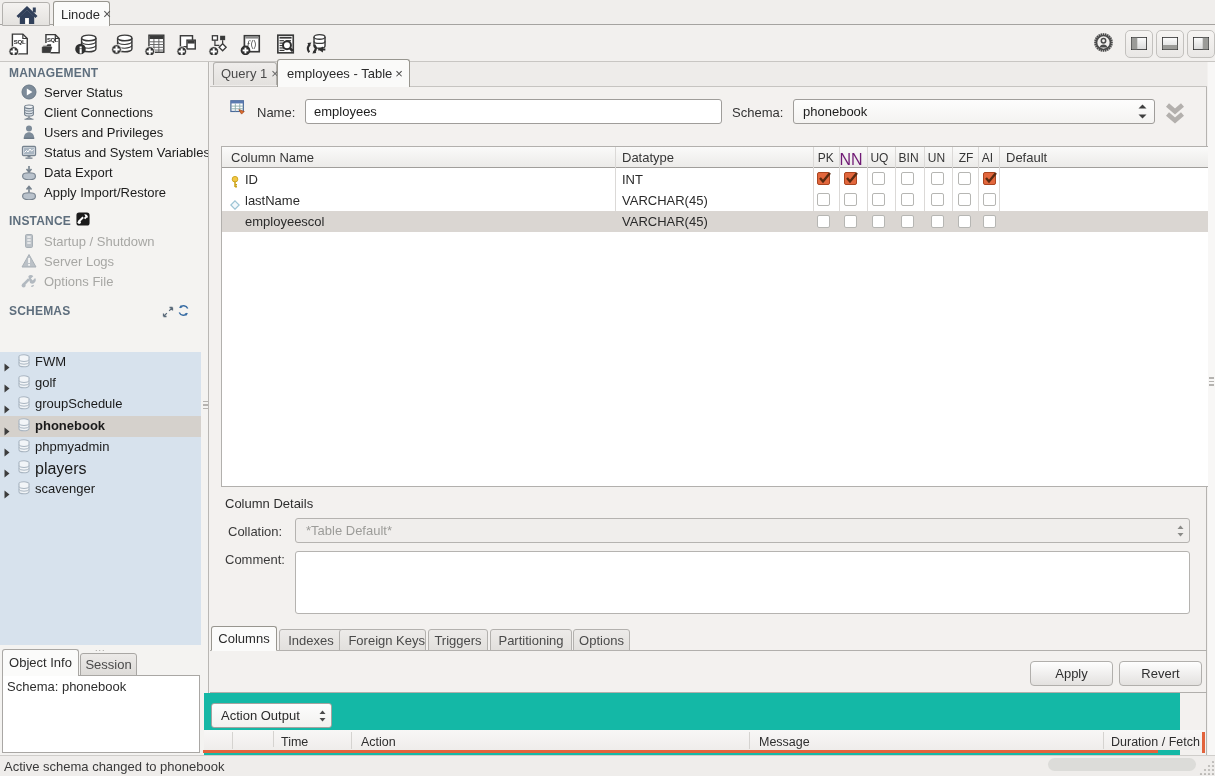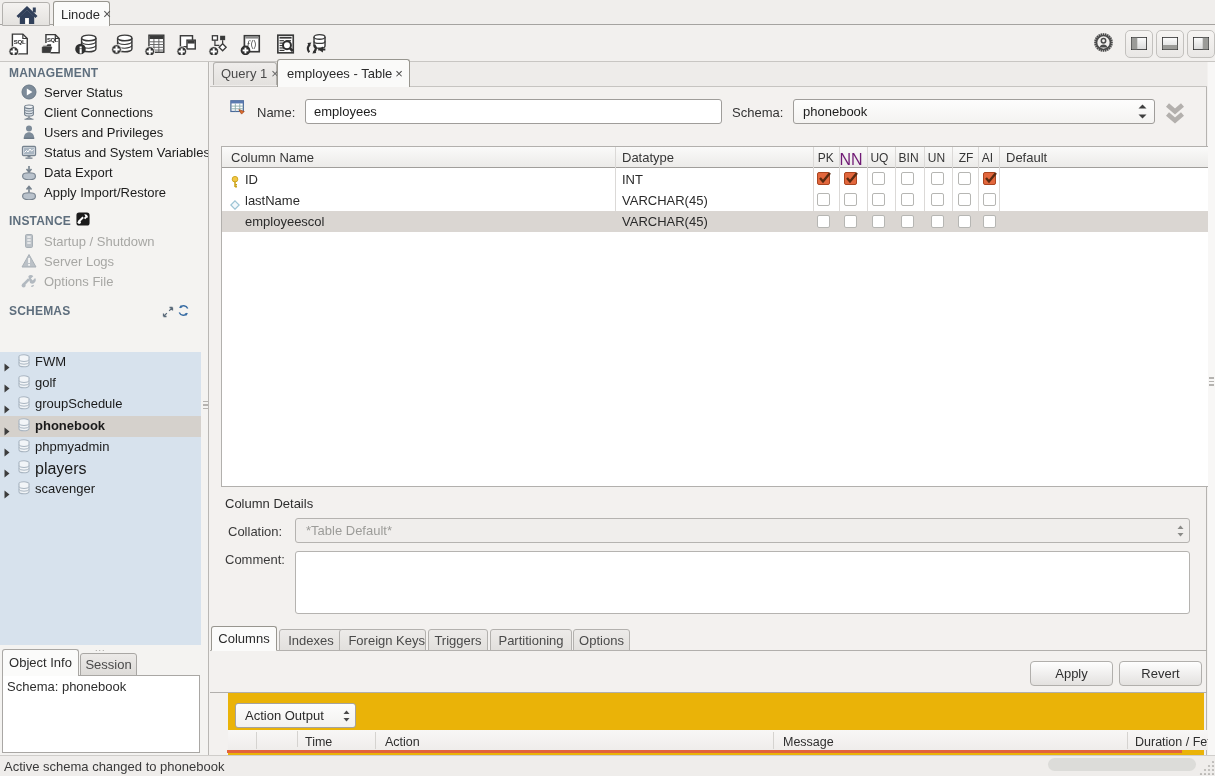--- a/index.html
+++ b/index.html
@@ -459,21 +459,21 @@
     <div class="abs" style="left:1px;top:564px;width:66px;height:25px;background:#fbfbfa;border:1px solid #98968f;border-bottom:1px solid #fbfbfa;border-radius:3px 3px 0 0;font-size:13px;color:#2b2b2b;text-align:center;line-height:24px;z-index:2">Columns</div>
     <div class="abs" style="left:69px;top:567px;width:64px;height:22px;background:linear-gradient(#edebe9,#e2e0dd);border:1px solid #b3b1ae;border-radius:3px 3px 0 0;font-size:13px;color:#4a4a4a;text-align:center;line-height:21px;z-index:1">Indexes</div>
     <div class="abs" style="left:129px;top:567px;width:87px;height:22px;background:linear-gradient(#edebe9,#e2e0dd);border:1px solid #b3b1ae;border-radius:3px 3px 0 0;font-size:13px;color:#4a4a4a;text-align:right;line-height:21px;z-index:1">Foreign Keys</div>
     <div class="abs" style="left:218px;top:567px;width:60px;height:22px;background:linear-gradient(#edebe9,#e2e0dd);border:1px solid #b3b1ae;border-radius:3px 3px 0 0;font-size:13px;color:#4a4a4a;text-align:center;line-height:21px;z-index:1">Triggers</div>
     <div class="abs" style="left:280px;top:567px;width:82px;height:22px;background:linear-gradient(#edebe9,#e2e0dd);border:1px solid #b3b1ae;border-radius:3px 3px 0 0;font-size:13px;color:#4a4a4a;text-align:center;line-height:21px;z-index:1">Partitioning</div>
     <div class="abs" style="left:363px;top:567px;width:57px;height:22px;background:linear-gradient(#edebe9,#e2e0dd);border:1px solid #b3b1ae;border-radius:3px 3px 0 0;font-size:13px;color:#4a4a4a;text-align:center;line-height:21px;z-index:1">Options</div>
     <button class="wb" style="left:820px;top:599px;width:83px">Apply</button>
     <button class="wb" style="left:909px;top:599px;width:83px">Revert</button>
     <div class="abs" style="left:0;top:630px;width:997px;height:1px;background:#b1afac"></div>
   </div>
-<div class="abs" style="left:228px;top:693px;width:976px;height:62px;background:#eab308">
+<div class="abs" style="left:204px;top:693px;width:976px;height:62px;background:#14b8a6">
     <div class="abs" style="left:7px;top:10px;width:121px;height:25px;background:linear-gradient(#fdfdfd,#f2f1ef);border:1px solid #a5a3a0;border-radius:3px">
       <div class="abs" style="left:9px;top:4px;font-size:13px;color:#2a2a2a">Action Output</div>
       <div class="abs" style="right:3px;top:4px"><svg width="11" height="16" viewBox="0 0 11 16">
           <path d="M2.5 6 L5.5 2.5 L8.5 6 Z" fill="#4a4a4a"></path>
           <path d="M2.5 10 L5.5 13.5 L8.5 10 Z" fill="#4a4a4a"></path>
         </svg></div>
     </div>
     <div class="abs" style="left:0px;top:37px;width:1001px;height:20px;background:linear-gradient(#f8f7f6,#efedeb)">
       <div class="abs" style="left:28px;top:2px;width:1px;height:17px;background:#d5d3d0"></div>
       <div class="abs" style="left:69px;top:1px;width:1px;height:16px;background:#d5d3d0"></div>

